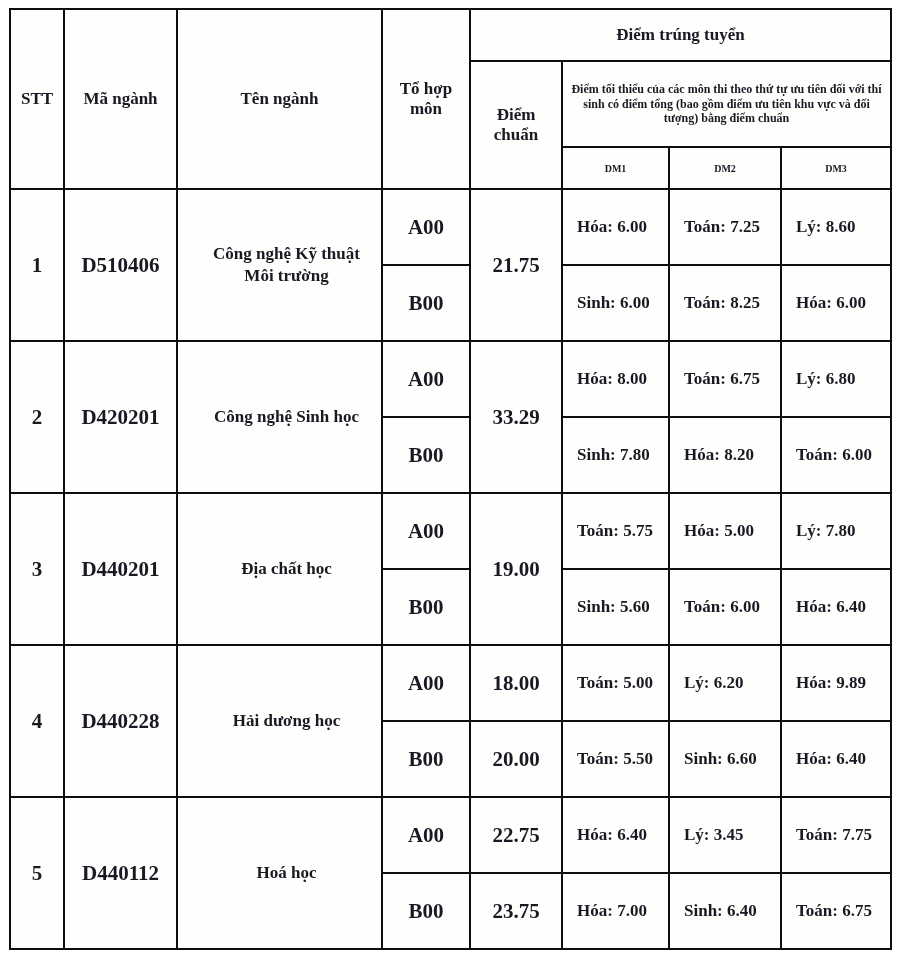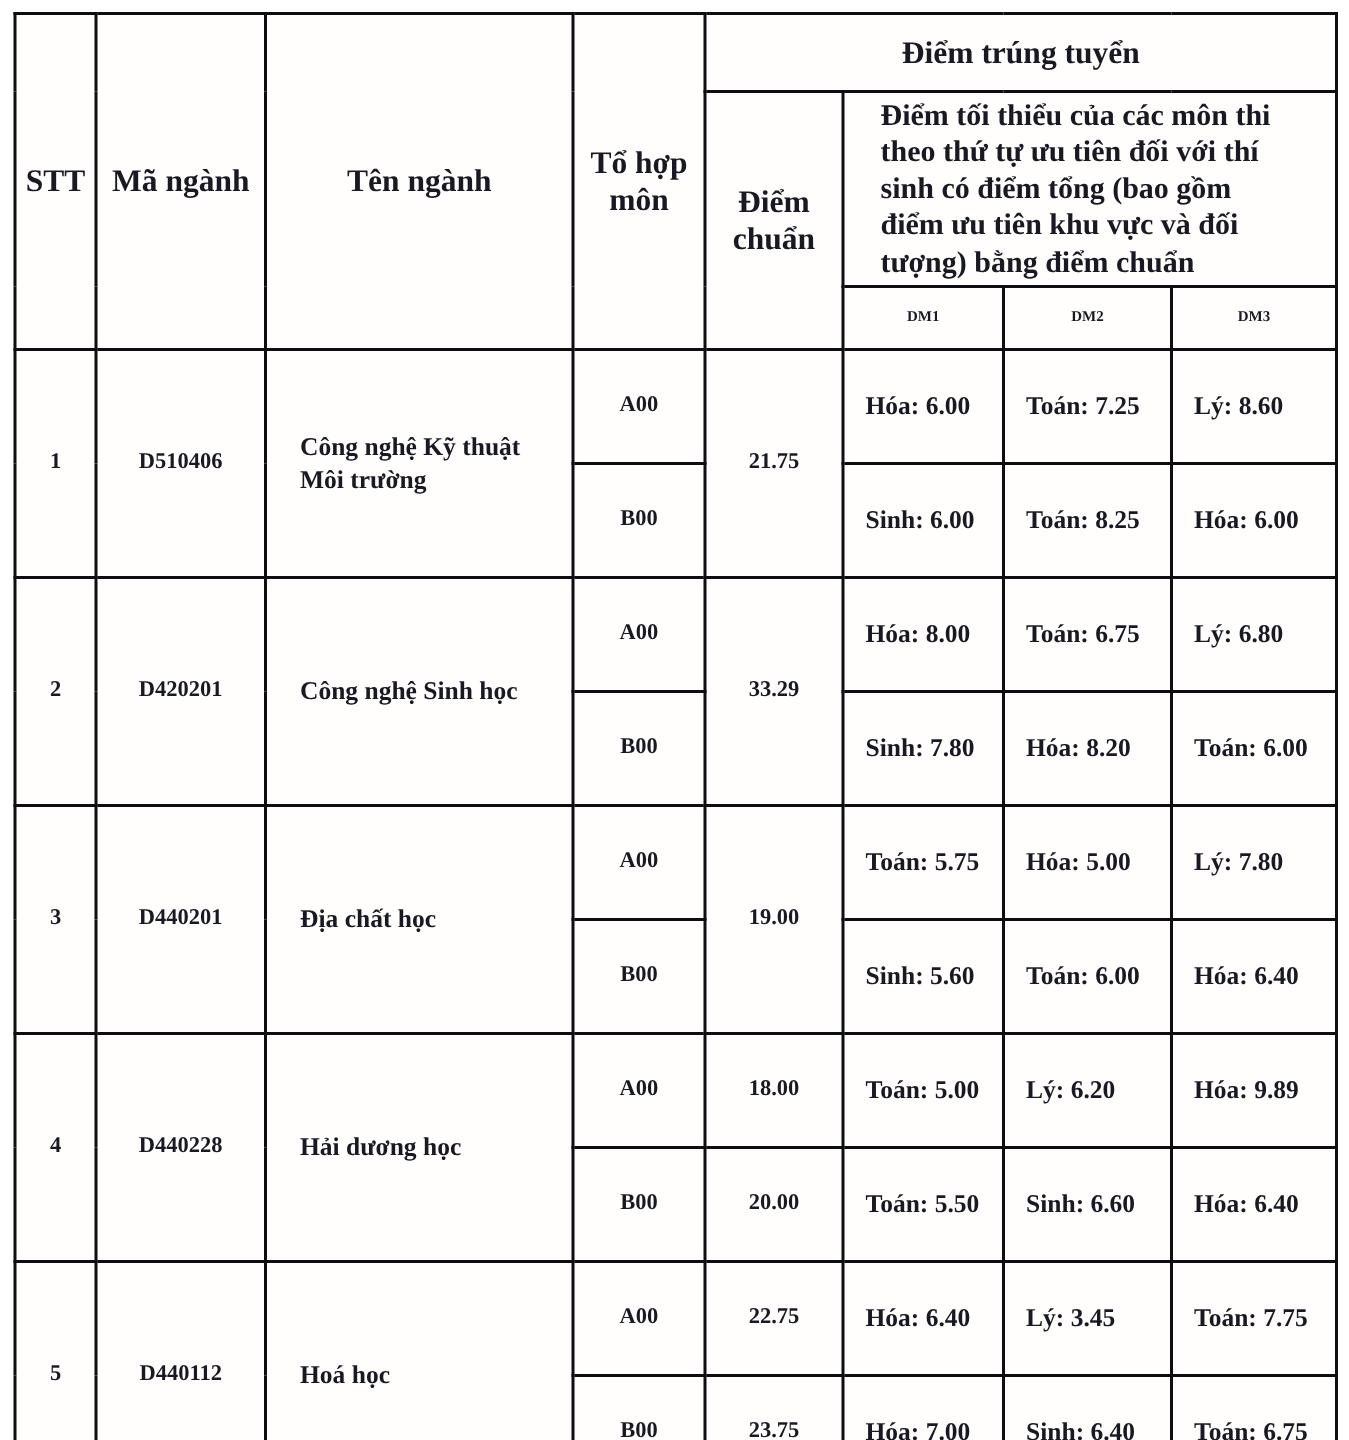--- a/index.html
+++ b/index.html
@@ -35,37 +35,37 @@
   col.c-stt  { width: 54px; }
   col.c-code { width: 113px; }
   col.c-name { width: 205px; }
   col.c-combo{ width: 88px; }
   col.c-score{ width: 92px; }
   col.c-dm1  { width: 107px; }
   col.c-dm2  { width: 112px; }
   col.c-dm3  { width: 110px; }
 
   
-  th.h-main { font-size: 21px; }
+  th.h-main { font-size: 17px; }
   tr.h-row1 { height: 52px; }
   tr.h-row2 { height: 86px; }
   tr.h-row3 { height: 42px; }
   th.h-desc {
-    font-size: 20px;
-    text-align: left;
+    font-size: 12px;
+    text-align: center;
     line-height: 1.22;
-    padding: 3px 24px;
+    padding: 3px 7px;
   }
   th.h-dm { font-size: 10px; text-align: center; }
 
   
   tr.sub-row { height: 76px; }
-  td.cell-center { text-align: center; font-size: 15px; }
+  td.cell-center { text-align: center; font-size: 21px; }
   td.cell-name {
-    text-align: left;
+    text-align: center;
     font-size: 17px;
     padding-left: 22px;
     padding-right: 8px;
     line-height: 1.3;
     margin-top: 46px;
   }
   td.cell-dm {
     text-align: left;
     font-size: 17px;
     padding-left: 14px;

